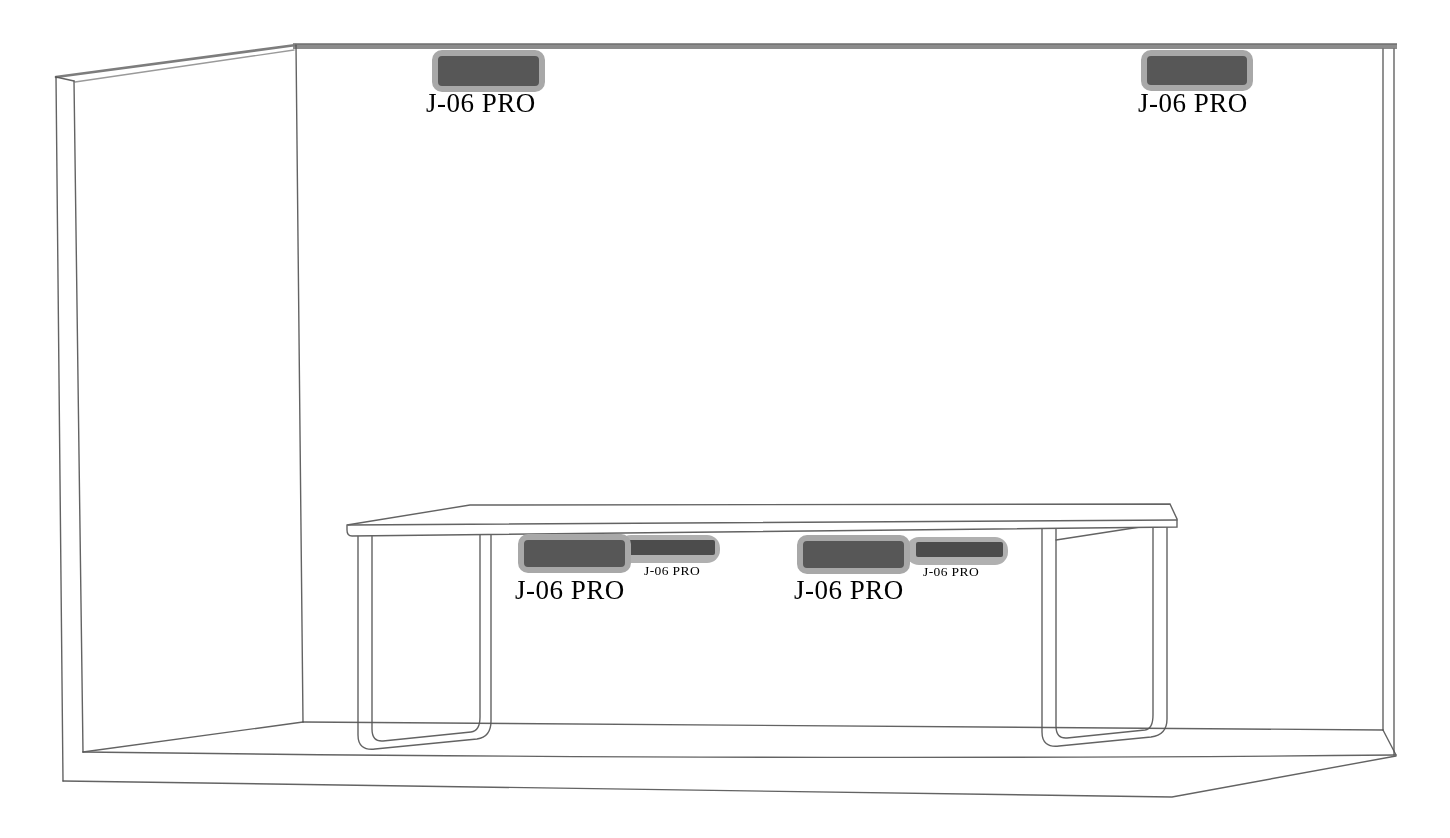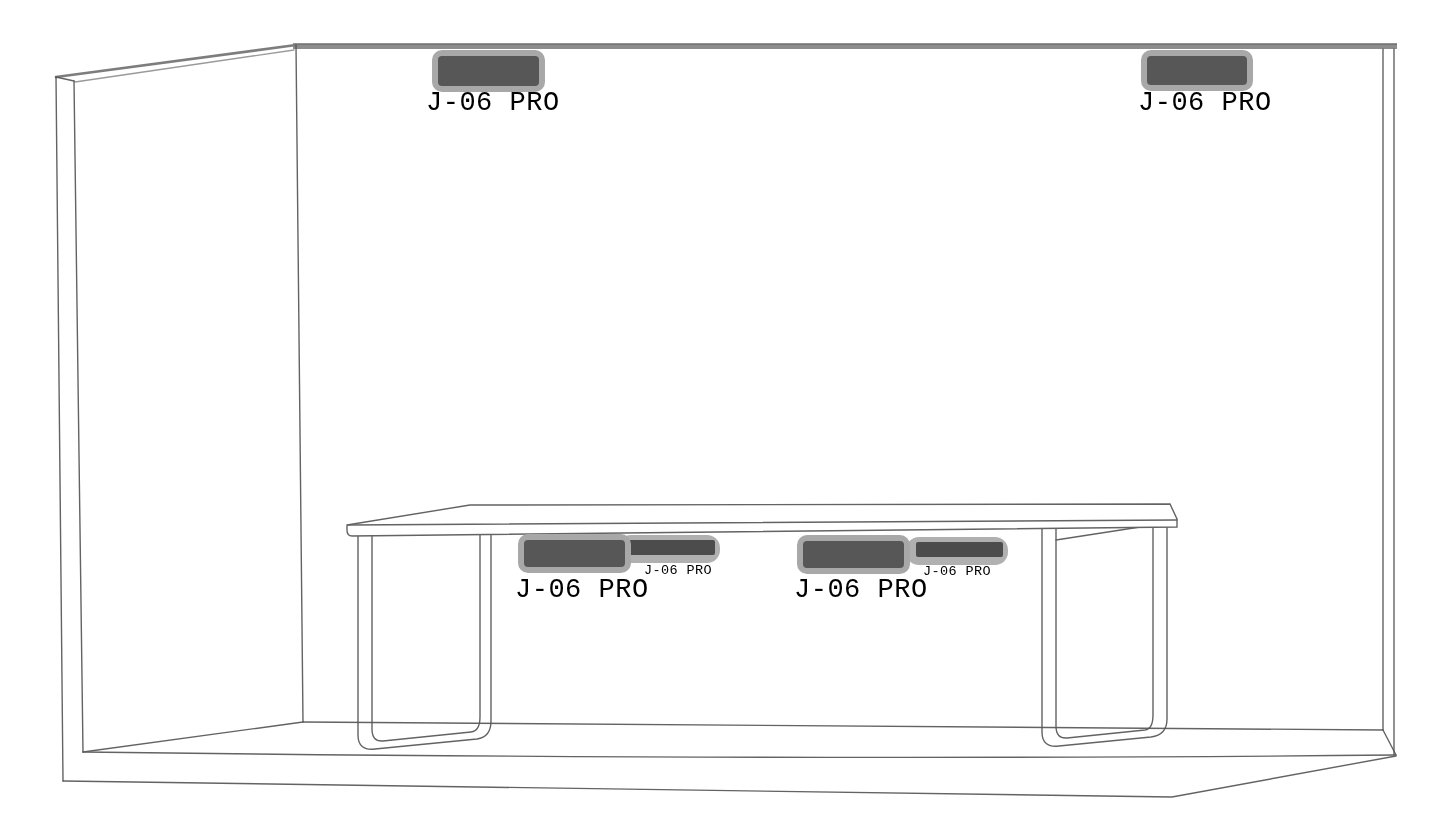--- a/index.html
+++ b/index.html
@@ -1,17 +1,17 @@
 <!DOCTYPE html>
 <html style="--background: #ffffff; --outline: #565656; --wall-band: #8c8c8c; --wall-band-edge: #6e6e6e; --device-body: #575757; --device-border: #a8a8a8; --bar-body: #4c4c4c; --bar-border: #b0b0b0; --label: #000000;"><head>
 <meta charset="utf-8">
 <style>
   html,body{margin:0;padding:0;background:var(--background,#fff);}
   .stage{position:relative;width:1450px;height:838px;background:var(--background,#fff);overflow:hidden;
-         font-family:Liberation Mono, monospace;}
+         font-family:Liberation Serif, serif;}
   .stage svg{position:absolute;left:0;top:0;}
   .ln{stroke:var(--outline,#565656);stroke-width:1.4;fill:none;stroke-linecap:round;opacity:.92;}
   .device{position:absolute;box-sizing:border-box;background:var(--device-body,#575757);
           border:6px solid var(--device-border,#a8a8a8);border-radius:10px;z-index:3;}
   .bar{position:absolute;background:var(--bar-border,#b0b0b0);border-radius:13px;z-index:2;}
   .bar .core{position:absolute;left:10px;top:5px;width:87px;height:15px;
              background:var(--bar-body,#4c4c4c);border-radius:2px;}
   .lbl{position:absolute;color:var(--label,#000);white-space:nowrap;line-height:1;z-index:4;}
   .lbl.big{font-size:27px;letter-spacing:.5px;}
   .lbl.sm{font-size:13.5px;letter-spacing:.4px;}

